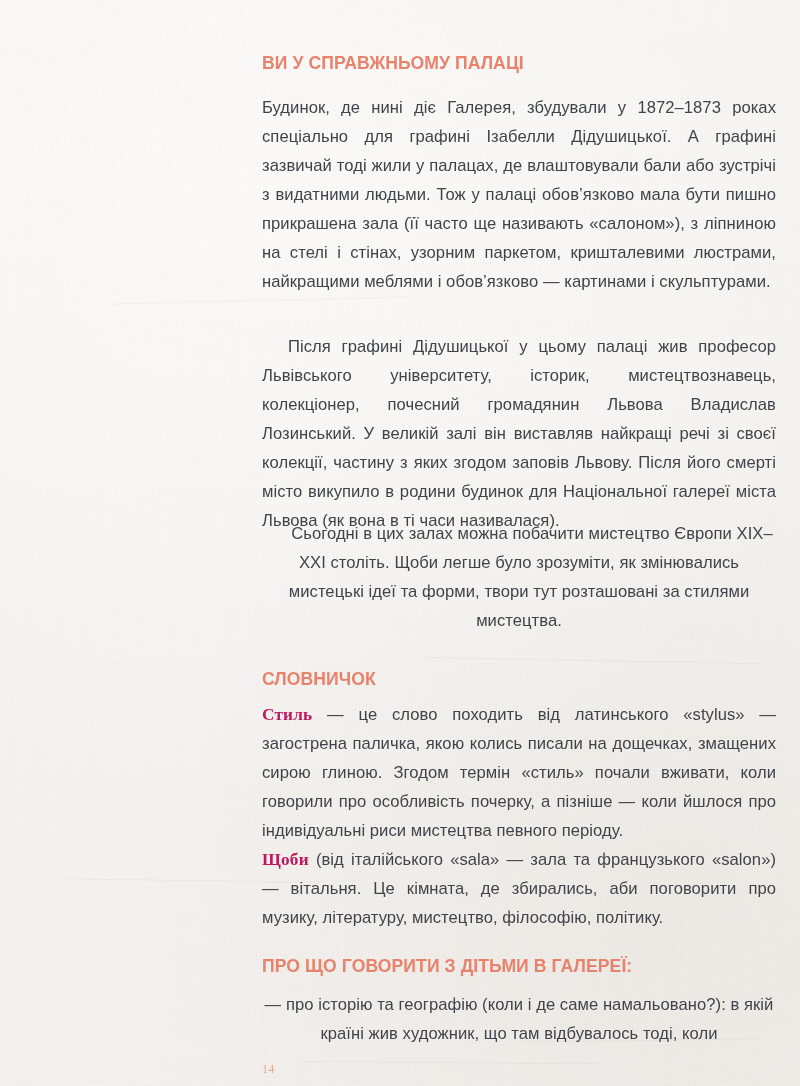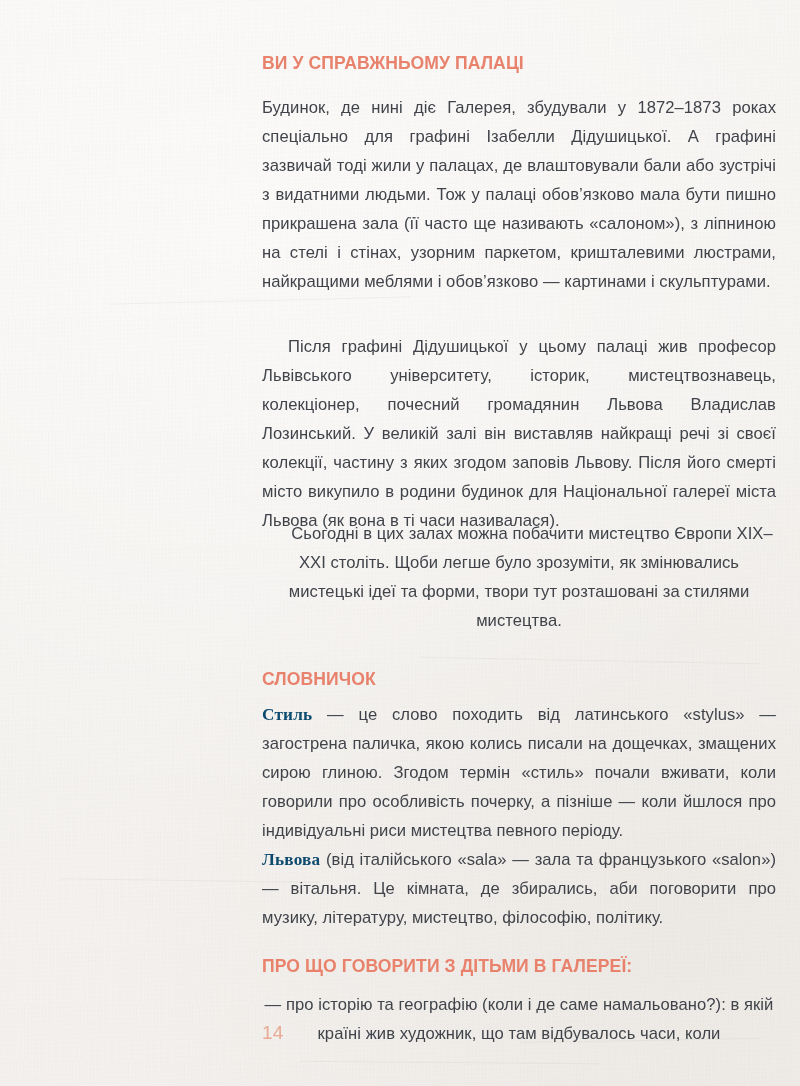--- a/index.html
+++ b/index.html
@@ -75,34 +75,34 @@
     text-align: justify;
     text-justify: inter-word;
     letter-spacing: 0.05px;
     -webkit-hyphens: none;
     hyphens: none;
   }
   .para.indent { text-indent: 26px; }
   .para.last-left { text-align: center; }
 
   .term {
-    color: #0c4a6e;
+    color: #be185d;
     font-weight: bold;
     font-family: "Liberation Serif", serif;
     font-size: 17.2px;
     letter-spacing: 0.2px;
   }
 
   .page-number {
     position: absolute;
     left: 262px;
-    top: 1022px;
+    top: 1062px;
     color: #e9a994;
-    font-size: 19px;
-    font-family: Liberation Sans, sans-serif;
+    font-size: 12px;
+    font-family: Liberation Serif, serif;
     letter-spacing: 0.3px;
     z-index: 3;
   }
 
   
   #block-heading-palace   { top: 52px; }
   #block-para-1           { top: 84px; margin-top: 9px; }
   #block-para-2           { top: 332px; }
   #block-para-3           { top: 519px; }
   #block-heading-glossary { top: 668px; }
@@ -131,22 +131,22 @@
 
   <div class="column para indent last-left" id="block-para-3">Сьогодні в цих залах можна побачити мистецтво Європи XIX–XXI століть. Щоби легше було зрозуміти, як змінювались мистецькі ідеї та форми, твори тут розташовані за стилями мистецтва.</div>
 
   <div class="column heading" id="block-heading-glossary">СЛОВНИЧОК</div>
 
   <div class="column para" id="block-para-style">
     <span class="term">Стиль</span><span> — це слово походить від латинського «stylus» — загострена паличка, якою колись писали на дощечках, змащених сирою глиною. Згодом термін «стиль» почали вживати, коли говорили про особливість почерку, а пізніше — коли йшлося про індивідуальні риси мистецтва певного періоду.</span>
   </div>
 
   <div class="column para" id="block-para-salon">
-    <span class="term">Львова</span><span> (від італійського «sala» — зала та французького «salon») — вітальня. Це кімната, де збирались, аби поговорити про музику, літературу, мистецтво, філософію, політику.</span>
+    <span class="term">Щоби</span><span> (від італійського «sala» — зала та французького «salon») — вітальня. Це кімната, де збирались, аби поговорити про музику, літературу, мистецтво, філософію, політику.</span>
   </div>
 
   <div class="column heading" id="block-heading-talk">ПРО ЩО ГОВОРИТИ З ДІТЬМИ В ГАЛЕРЕЇ:</div>
 
-  <div class="column para last-left" id="block-para-talk">— про історію та географію (коли і де саме намальовано?): в якій країні жив художник, що там відбувалось часи, коли</div>
+  <div class="column para last-left" id="block-para-talk">— про історію та географію (коли і де саме намальовано?): в якій країні жив художник, що там відбувалось тоді, коли</div>
 
   <div class="page-number">14</div>
 
 </div>
 
 </body></html>

